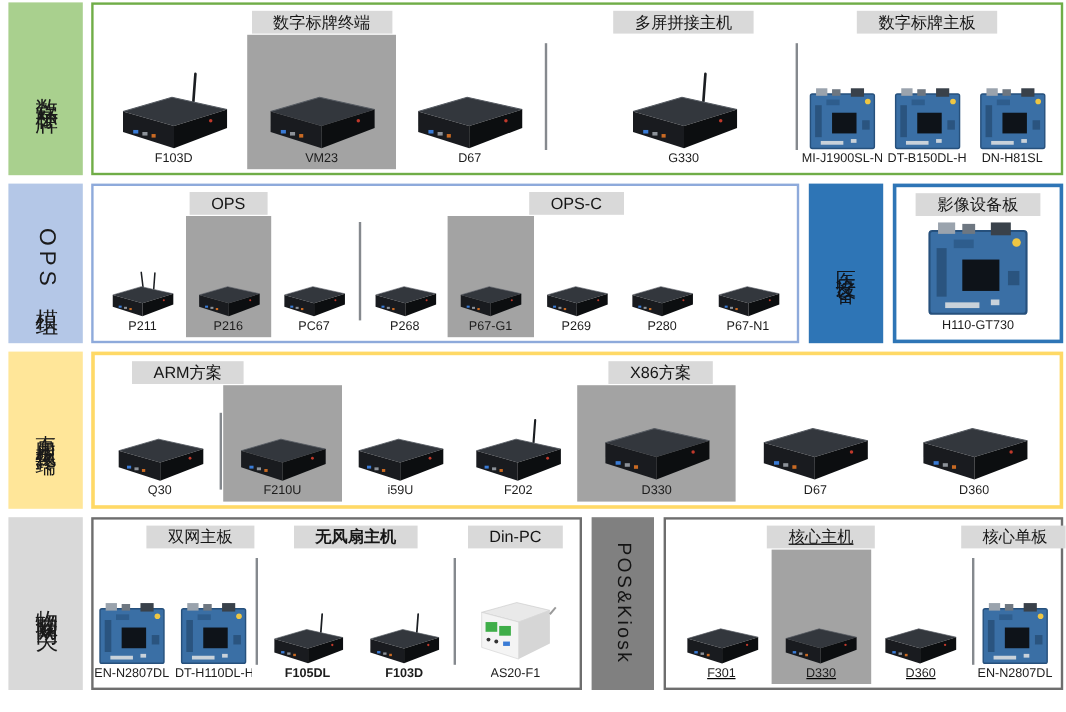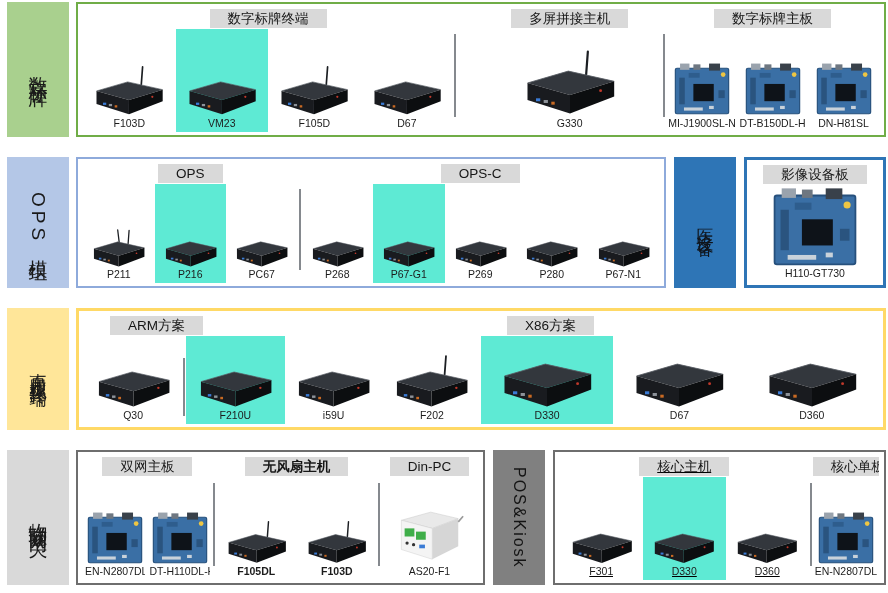--- a/index.html
+++ b/index.html
@@ -1,19 +1,19 @@
 <!DOCTYPE html>
 <html><head>
 <meta charset="utf-8">
 <style>
   * { box-sizing: border-box; margin: 0; padding: 0; }
   html, body { width: 888px; height: 593px; background: #ffffff;
     font-family: "Liberation Sans", sans-serif; overflow: hidden; }
-  .wrap { width: 888px; height: 593px; padding: 2px 2px 8px 7px;
-    display: flex; flex-direction: column; gap: 20px; }
+  .wrap { width: 888px; height: 593px; padding: 2px 2px 18px 7px;
+    display: flex; flex-direction: column; gap: 7px; }
   .row { display: flex; gap: 7px; align-items: stretch; min-width: 0; }
   .row-r1 { height: 148px; }
   .row-r2 { height: 136px; }
   .row-r3 { height: 134px; }
   .row-r4 { height: 148px; }
 
   
   .side { flex: 0 0 62px; display: flex; align-items: center; justify-content: center;
     writing-mode: vertical-rl; text-orientation: mixed; text-align: center;
     color: #1a1a1a; font-size: 19px; letter-spacing: 4px; }
@@ -46,21 +46,21 @@
   .sec-head { height: 23px; display: flex; justify-content: center;
     align-items: flex-start; padding-top: 3px; }
   .pill { background: #D9D9D9; color: #161616; font-size: 13.5px;
     line-height: 19px; padding: 0 18px; white-space: nowrap;
     max-width: 100%; overflow: hidden; }
   .head-left .sec-head { justify-content: flex-start; padding-left: 26px; }
 
   .products { flex: 1; display: flex; align-items: stretch; min-width: 0; }
   .pcell { flex: 1; min-width: 0; display: flex; flex-direction: column;
     align-items: center; justify-content: flex-end; padding: 1px 2px 3px; }
-  .pcell.shade { background: #5eead4; }
+  .pcell.shade { background: #a3a3a3; }
   .pname { font-size: 10.5px; color: #1c1c1c; white-space: nowrap;
     margin-top: 1px; overflow: hidden; max-width: 100%; }
 
   .vdiv { flex: 0 0 2px; width: 2px; background: #85898e;
     align-self: center; height: 66%; margin: 14px 1px 0; }
 
   .thumb { line-height: 0; max-width: 100%; }
   .thumb svg { display: block; width: 100%; height: auto; }
   .thumb-box      { width: 88%; max-width: 102px; }
   .thumb-board    { width: 58px; }
@@ -104,36 +104,20 @@
                     <polyline points="10,40 58,26 112,38" fill="none" stroke="#575c63" stroke-width="1"></polyline>
                     <polygon points="10,40 60,54 60,76 10,60" fill="#191b1f"></polygon>
                     <polygon points="60,54 112,38 112,56 60,76" fill="#0c0e10"></polygon>
                     <rect x="20" y="58" width="5" height="3.5" fill="#3a7bd5"></rect>
                     <rect x="29" y="60" width="5" height="3.5" fill="#8d9299"></rect>
                     <rect x="38" y="62" width="4" height="3.5" fill="#c96a23"></rect>
                     <circle cx="96" cy="49" r="1.7" fill="#c0392b"></circle>
                   </svg>
                 </div>
                 <div class="pname">VM23</div>
-              </div>
-              <div class="pcell">
-                <div class="thumb thumb-box">
-                  <svg viewBox="0 0 120 78" preserveAspectRatio="xMidYMax meet">
-                    <line x1="79" y1="30" x2="81" y2="3" stroke="#1b1e22" stroke-width="2.6" stroke-linecap="round"></line>
-                    <polygon points="10,40 58,26 112,38 60,54" fill="#33373d"></polygon>
-                    <polyline points="10,40 58,26 112,38" fill="none" stroke="#575c63" stroke-width="1"></polyline>
-                    <polygon points="10,40 60,54 60,76 10,60" fill="#191b1f"></polygon>
-                    <polygon points="60,54 112,38 112,56 60,76" fill="#0c0e10"></polygon>
-                    <rect x="20" y="58" width="5" height="3.5" fill="#3a7bd5"></rect>
-                    <rect x="29" y="60" width="5" height="3.5" fill="#8d9299"></rect>
-                    <rect x="38" y="62" width="4" height="3.5" fill="#c96a23"></rect>
-                    <circle cx="96" cy="49" r="1.7" fill="#c0392b"></circle>
-                  </svg>
-                </div>
-                <div class="pname">F105D</div>
               </div>
               <div class="pcell">
                 <div class="thumb thumb-box">
                   <svg viewBox="0 0 120 78" preserveAspectRatio="xMidYMax meet">
                     <polygon points="10,40 58,26 112,38 60,54" fill="#33373d"></polygon>
                     <polyline points="10,40 58,26 112,38" fill="none" stroke="#575c63" stroke-width="1"></polyline>
                     <polygon points="10,40 60,54 60,76 10,60" fill="#191b1f"></polygon>
                     <polygon points="60,54 112,38 112,56 60,76" fill="#0c0e10"></polygon>
                     <rect x="20" y="58" width="5" height="3.5" fill="#3a7bd5"></rect>
                     <rect x="29" y="60" width="5" height="3.5" fill="#8d9299"></rect>
@@ -534,21 +518,21 @@
             </div>
           </div>
         </div>
       </div>
   </div>
 
   <div class="row row-r4">
     <div class="side side-gray">物联网网关</div>
     <div class="row-content">
         <div class="box box-gray" style="flex-grow: 47; flex-basis: 0px;">
-          <div class="section" style="flex-grow: 16; flex-basis: 0px;">
+          <div class="section" style="flex-grow: 16; flex-basis: 0px; align-items: flex-end;">
             <div class="sec-head">
               <div class="pill">双网主板</div>
             </div>
             <div class="products">
               <div class="pcell">
                 <div class="thumb thumb-board">
                   <svg viewBox="0 0 74 68" preserveAspectRatio="xMidYMax meet">
                     <rect x="3" y="8" width="68" height="58" rx="2" fill="#3a6fa5" stroke="#26507c" stroke-width="1.5"></rect>
                     <rect x="9" y="2" width="12" height="8" fill="#9aa3ad"></rect>
                     <rect x="26" y="3" width="9" height="7" fill="#6e7781"></rect>
@@ -697,21 +681,21 @@
                     <rect x="29" y="60" width="5" height="3.5" fill="#8d9299"></rect>
                     <rect x="38" y="62" width="4" height="3.5" fill="#c96a23"></rect>
                     <circle cx="96" cy="49" r="1.7" fill="#c0392b"></circle>
                   </svg>
                 </div>
                 <div class="pname">D360</div>
               </div>
             </div>
           </div>
           <div class="vdiv"></div>
-          <div class="section" style="flex-grow: 8; flex-basis: 0px;">
+          <div class="section" style="flex-grow: 8; flex-basis: 0px; align-items: center;">
             <div class="sec-head">
               <div class="pill">核心单板</div>
             </div>
             <div class="products">
               <div class="pcell">
                 <div class="thumb thumb-board">
                   <svg viewBox="0 0 74 68" preserveAspectRatio="xMidYMax meet">
                     <rect x="3" y="8" width="68" height="58" rx="2" fill="#3a6fa5" stroke="#26507c" stroke-width="1.5"></rect>
                     <rect x="9" y="2" width="12" height="8" fill="#9aa3ad"></rect>
                     <rect x="26" y="3" width="9" height="7" fill="#6e7781"></rect>

